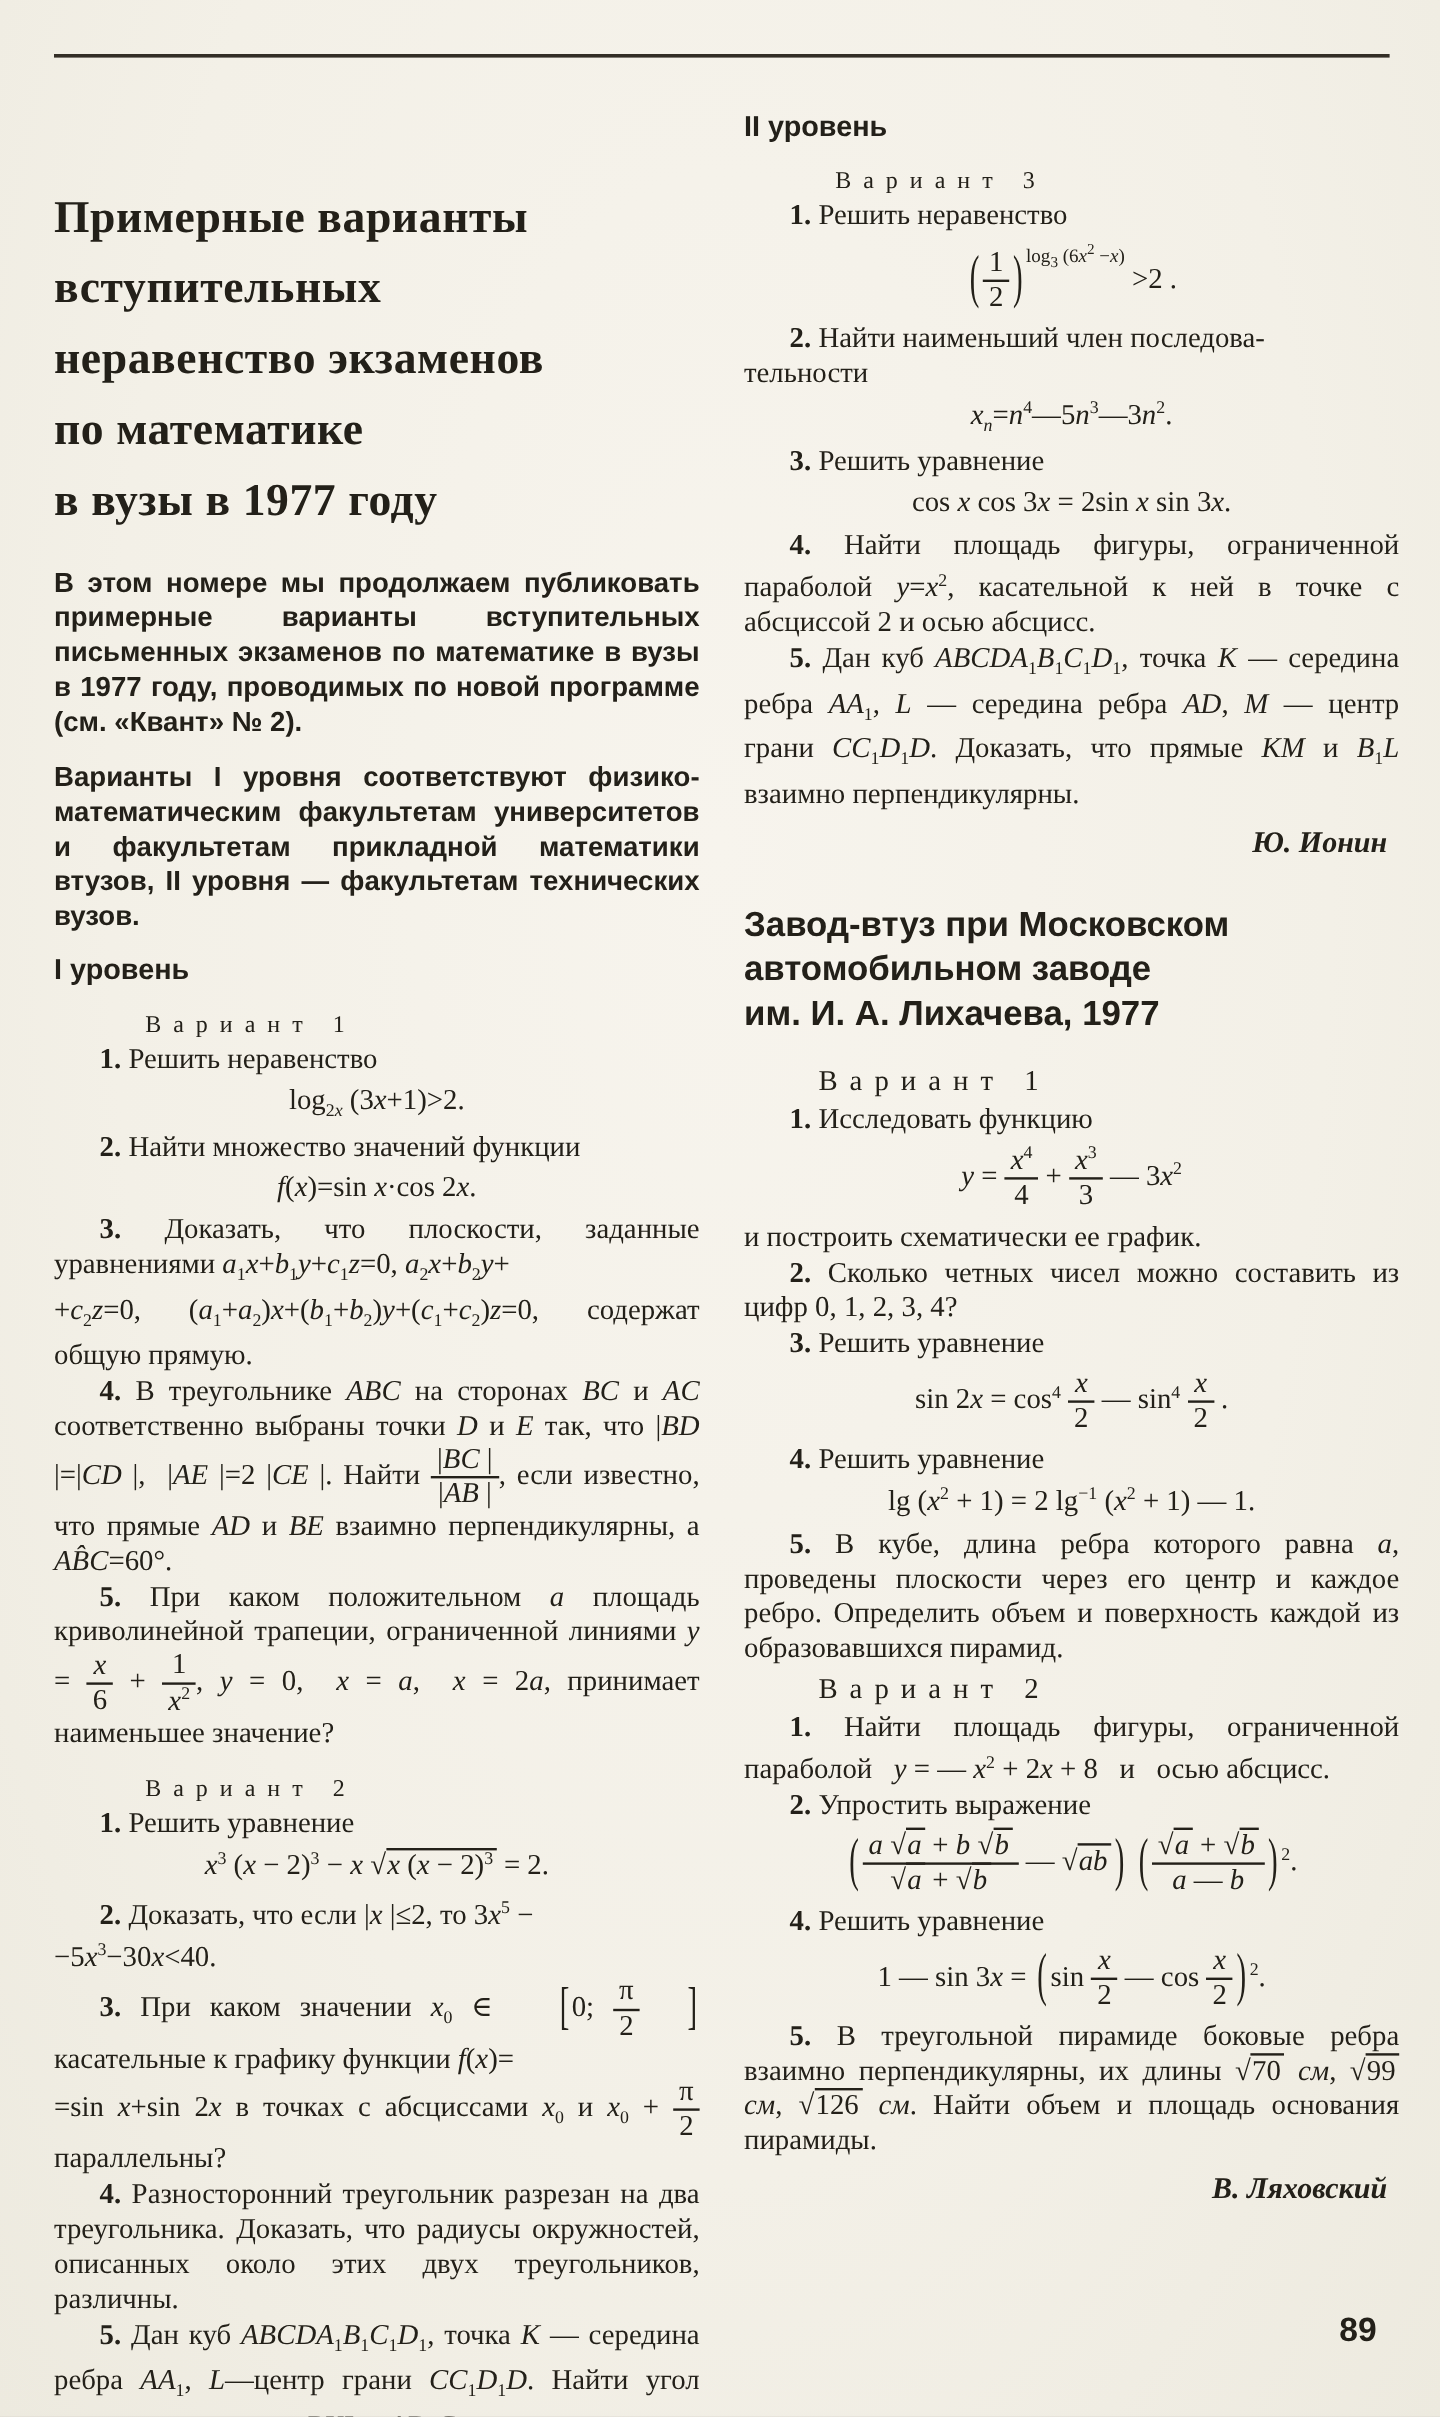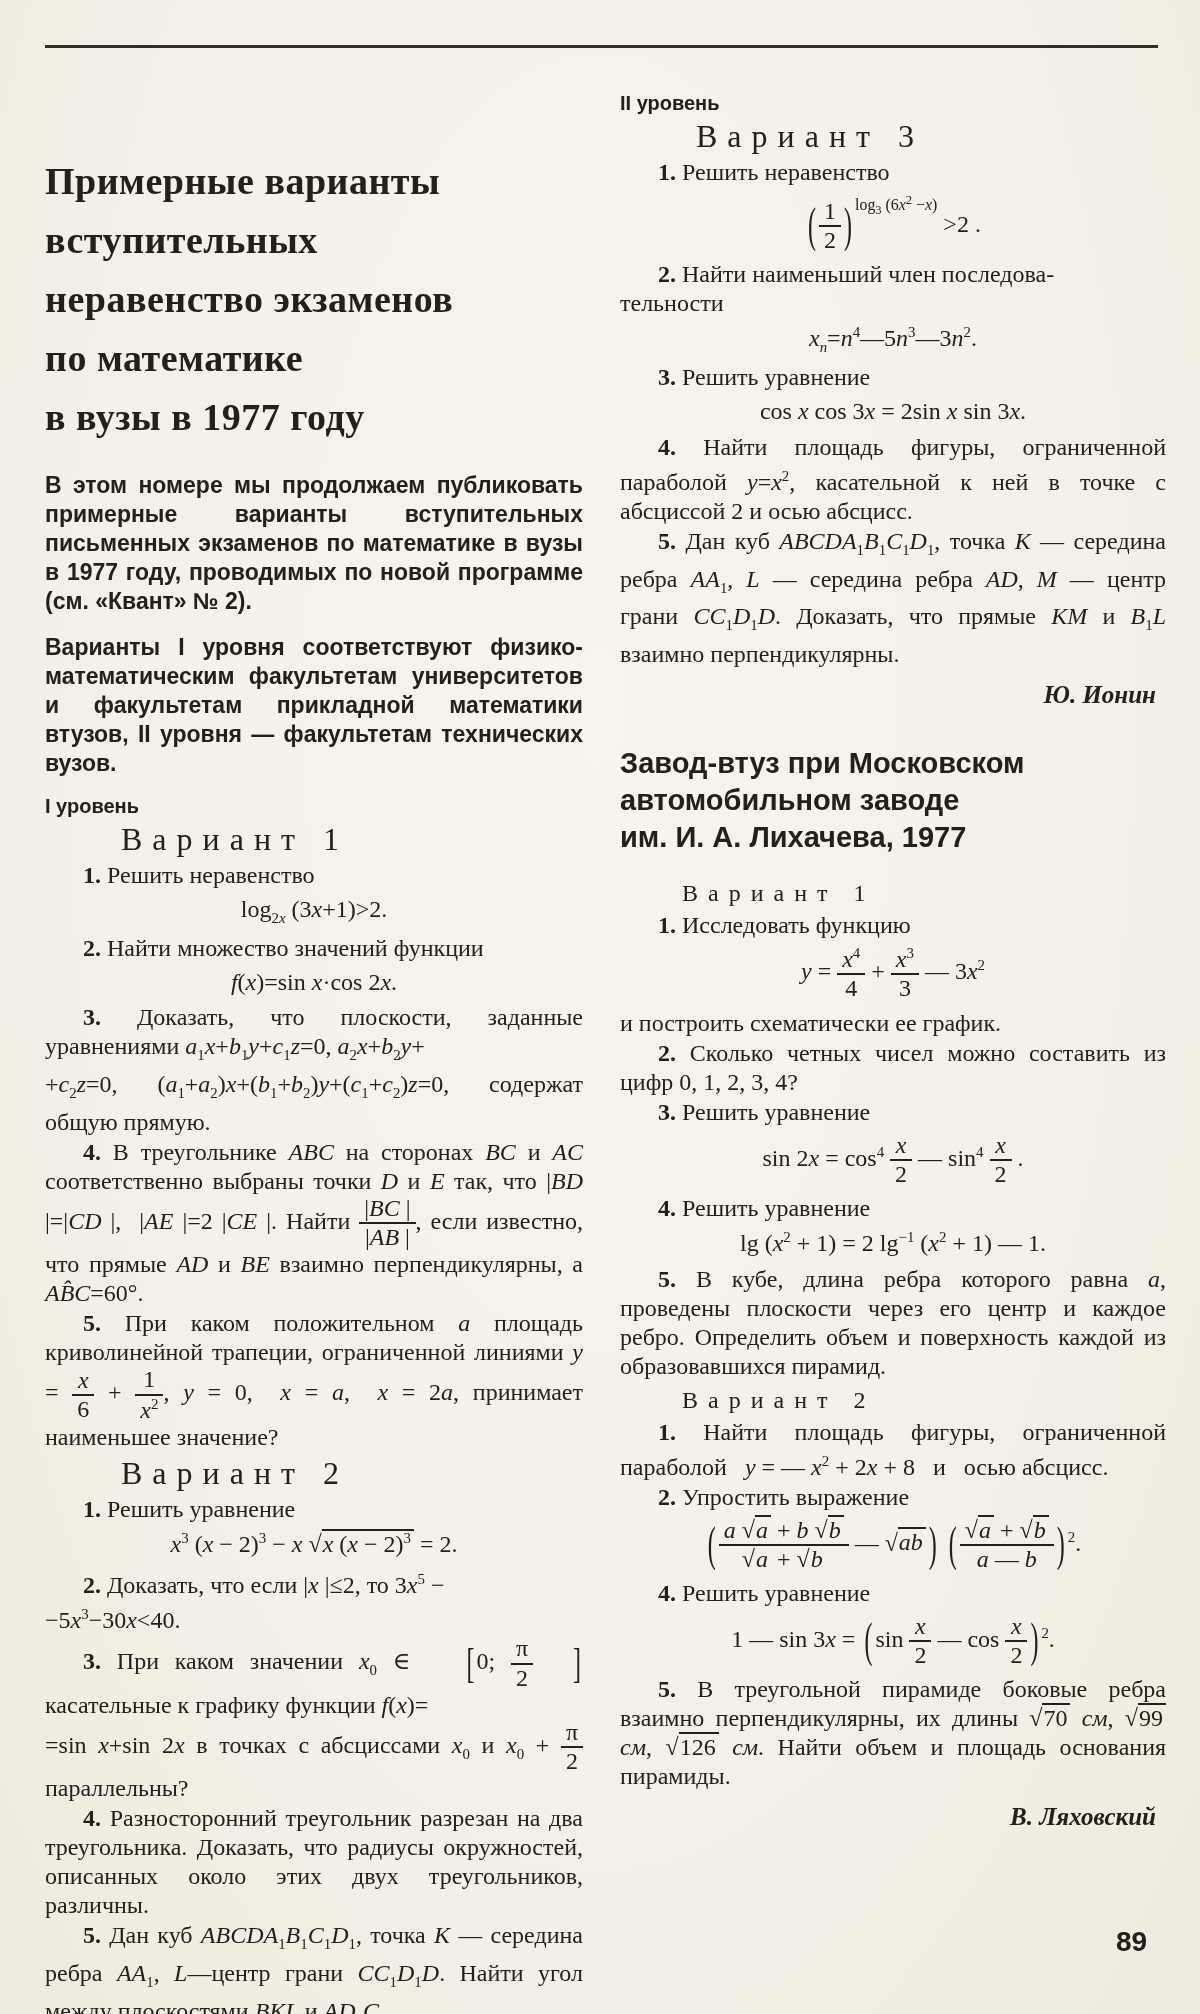--- a/index.html
+++ b/index.html
@@ -16,23 +16,23 @@
 
   h1.title { margin:14px 0 24px 0; font-size:38px; font-weight:bold; line-height:59px; letter-spacing:0.5px; }
   h1.title .tl { display:block; }
 
   .intro {
     font-family:"Liberation Sans","DejaVu Sans",sans-serif; font-weight:bold;
     font-size:23px; line-height:29px; text-align:justify; margin:0 0 17px 0;
   }
   .lvl {
     font-family:"Liberation Sans","DejaVu Sans",sans-serif; font-weight:bold;
-    font-size:20px; margin:4px 0 3px 0;
+    font-size:24px; margin:4px 0 3px 0;
   }
-  .varh { font-size:32px; letter-spacing:10px; margin:3px 0 3px 76px; }
+  .varh { font-size:20px; letter-spacing:10px; margin:20px 0 3px 76px; }
 
   .item { font-size:24px; line-height:29px; text-align:justify; text-indent:38px; margin:0 0 1px 0; }
 
   .disp { display:block; text-align:center; text-indent:0; margin:6px 0 7px 0; line-height:1.15; }
 
   sup { font-size:62%; } sub { font-size:62%; }
   sup sub, sup sup, sub sub { font-size:80%; }
 
   .fr { display:inline-block; vertical-align:middle; text-align:center; line-height:1.05; text-indent:0; }
   .fr .n { display:block; border-bottom:2px solid currentColor; padding:0 5px 1px 5px; }

